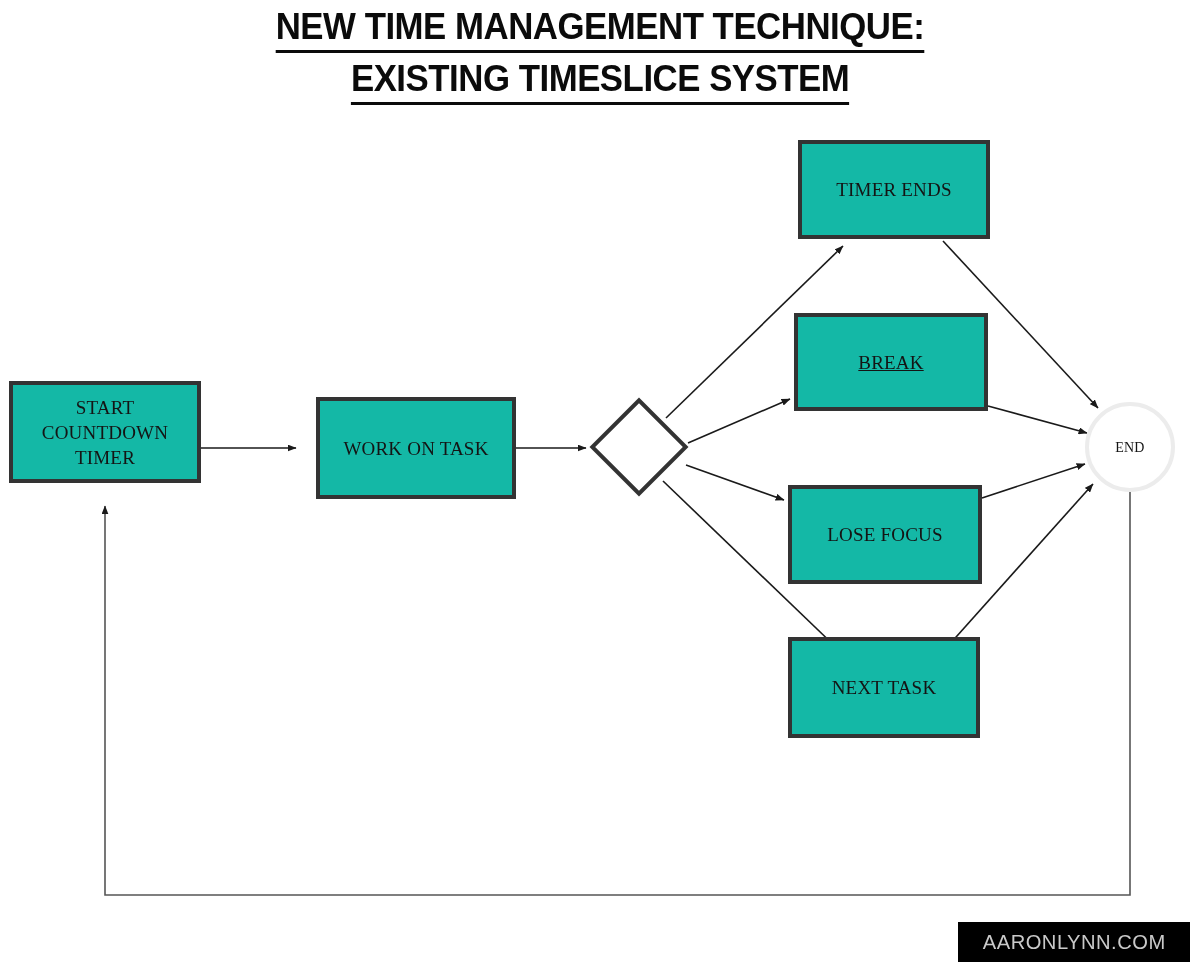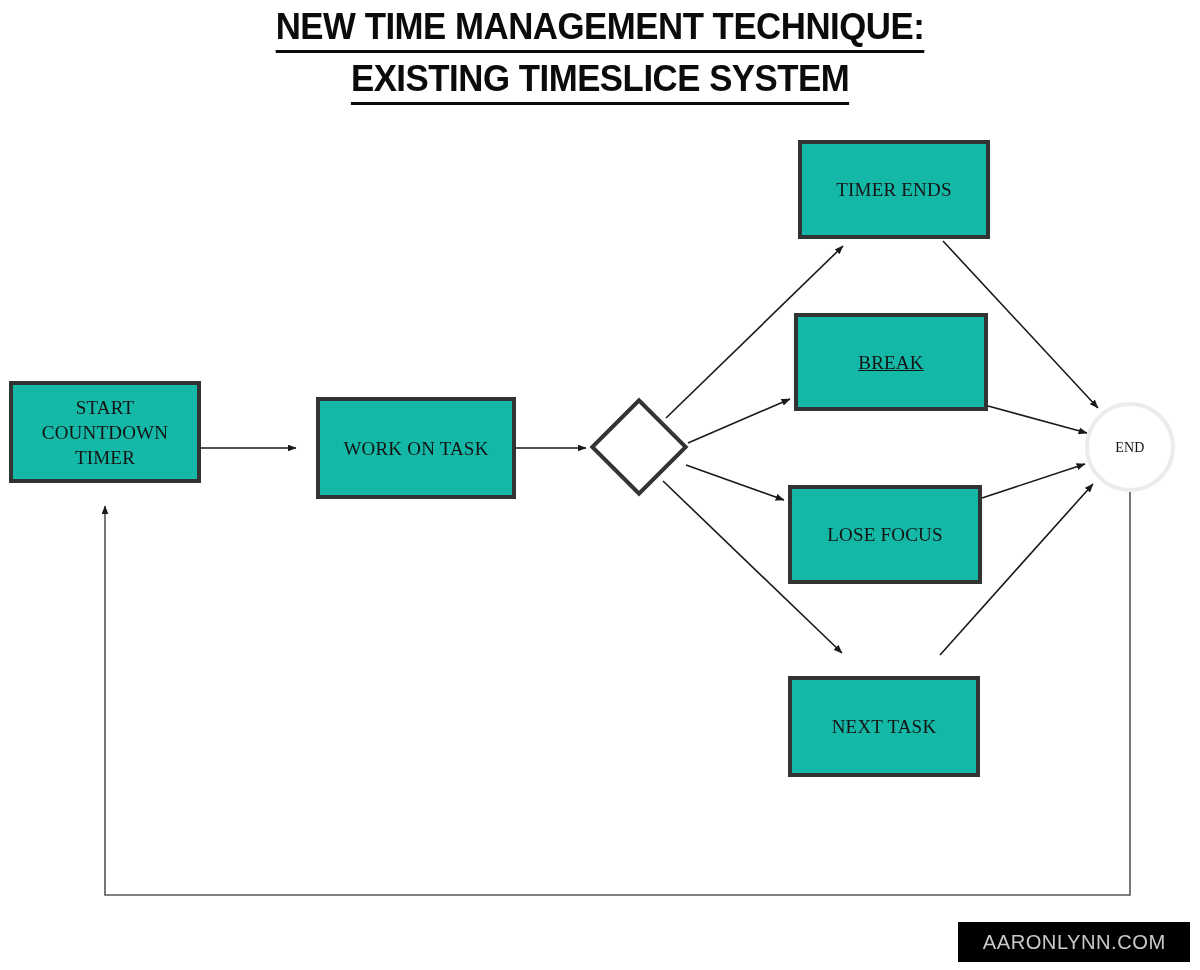--- a/index.html
+++ b/index.html
@@ -76,21 +76,21 @@
     color: #141414;
     letter-spacing: 0.2px;
     white-space: pre-line;
   }
 
   #node-start      { left: 9px;   top: 381px; width: 192px; height: 102px; }
   #node-work       { left: 300px; top: 397px; width: 200px; height: 102px; margin-left: 16px; }
   #node-timer-ends { left: 798px; top: 140px; width: 192px; height: 99px;  }
   #node-break      { left: 794px; top: 313px; width: 194px; height: 98px; text-decoration: underline;  }
   #node-lose-focus { left: 788px; top: 485px; width: 194px; height: 99px;  }
-  #node-next-task  { left: 788px; top: 676px; width: 192px; height: 101px; }
+  #node-next-task  { left: 788px; top: 637px; width: 192px; height: 101px; }
 
   
   #node-decision {
     position: absolute;
     left: 590px;
     top: 398px;
     width: 70px;
     height: 70px;
     box-sizing: border-box;
     background: #ffffff;

